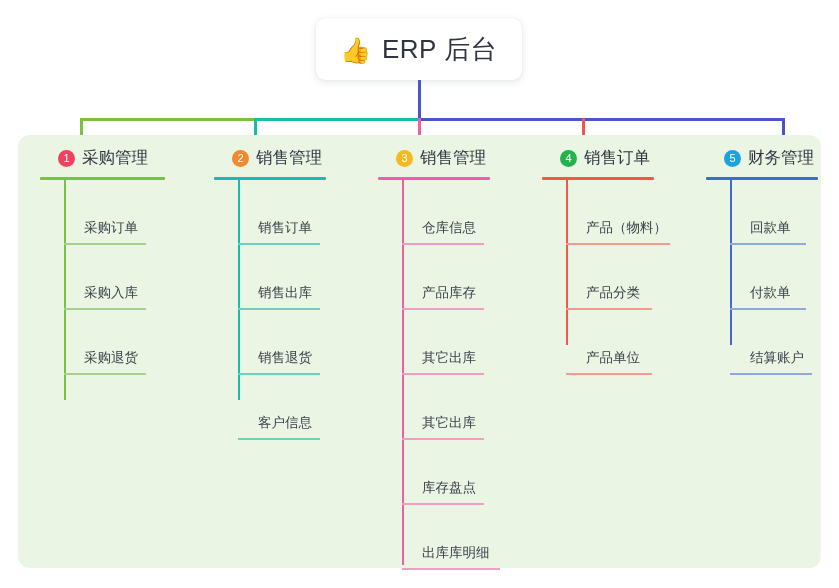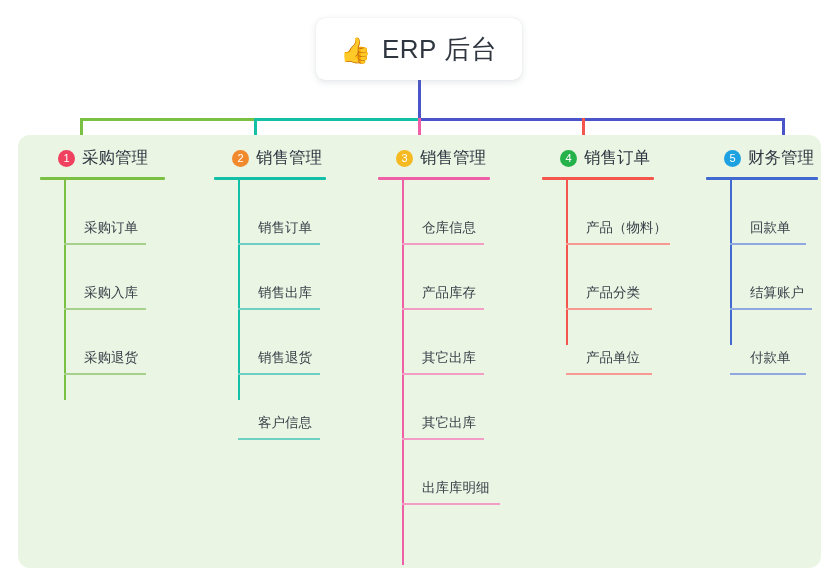--- a/index.html
+++ b/index.html
@@ -198,20 +198,24 @@
         </div>
         <div class="leaf">
           <span class="leaf-text">其它出库</span>
           <div class="leaf-rule" style="width: 82px; background: rgb(242, 156, 198);"></div>
         </div>
         <div class="leaf">
           <span class="leaf-text">其它出库</span>
           <div class="leaf-rule" style="width: 82px; background: rgb(242, 156, 198);"></div>
         </div>
         <div class="leaf">
+          <span class="leaf-text">库存盘点</span>
+          <div class="leaf-rule" style="width: 82px; background: rgb(242, 156, 198);"></div>
+        </div>
+        <div class="leaf">
           <span class="leaf-text">出库库明细</span>
           <div class="leaf-rule" style="width: 98px; background: rgb(242, 156, 198);"></div>
         </div>
       </div>
     </div>
     <div class="column" style="left: 524px;">
       <div class="col-head">
         <span class="badge" style="background: rgb(38, 178, 75);">4</span>
         <span class="col-title">销售订单</span>
       </div>
@@ -238,22 +242,22 @@
         <span class="col-title">财务管理</span>
       </div>
       <div class="head-rule" style="width: 112px; background: rgb(65, 105, 207);"></div>
       <div class="branch">
         <div class="spine" style="background: rgb(65, 105, 207); height: 165px;"></div>
         <div class="leaf">
           <span class="leaf-text">回款单</span>
           <div class="leaf-rule" style="width: 76px; background: rgb(143, 168, 224);"></div>
         </div>
         <div class="leaf">
+          <span class="leaf-text">付款单</span>
+          <div class="leaf-rule" style="width: 76px; background: rgb(143, 168, 224);"></div>
+        </div>
+        <div class="leaf">
           <span class="leaf-text">结算账户</span>
           <div class="leaf-rule" style="width: 82px; background: rgb(143, 168, 224);"></div>
         </div>
-        <div class="leaf">
-          <span class="leaf-text">付款单</span>
-          <div class="leaf-rule" style="width: 76px; background: rgb(143, 168, 224);"></div>
-        </div>
       </div>
     </div>
   </div>
 
 </body></html>

